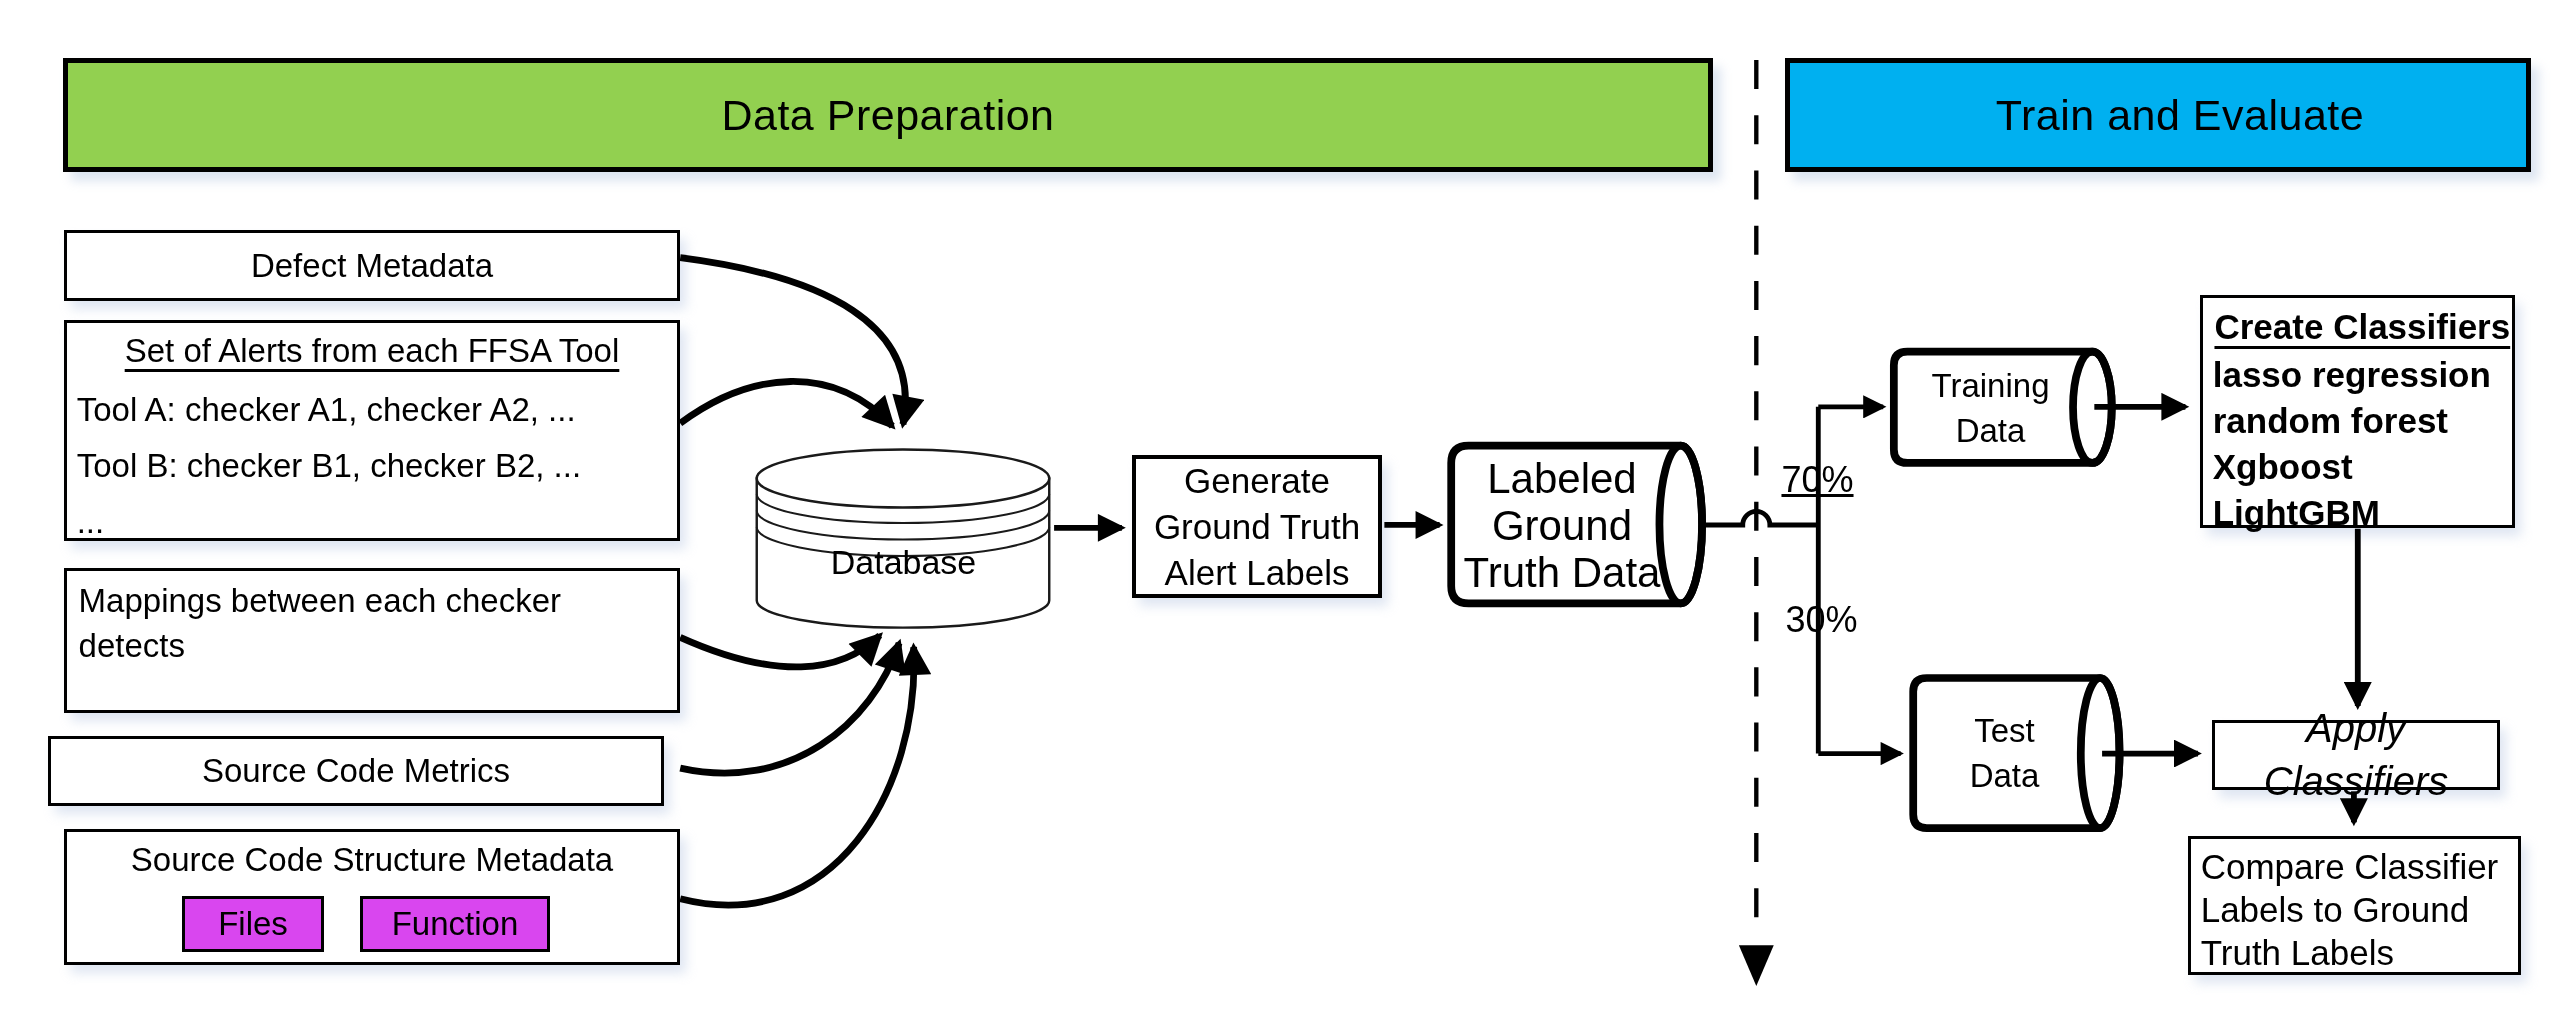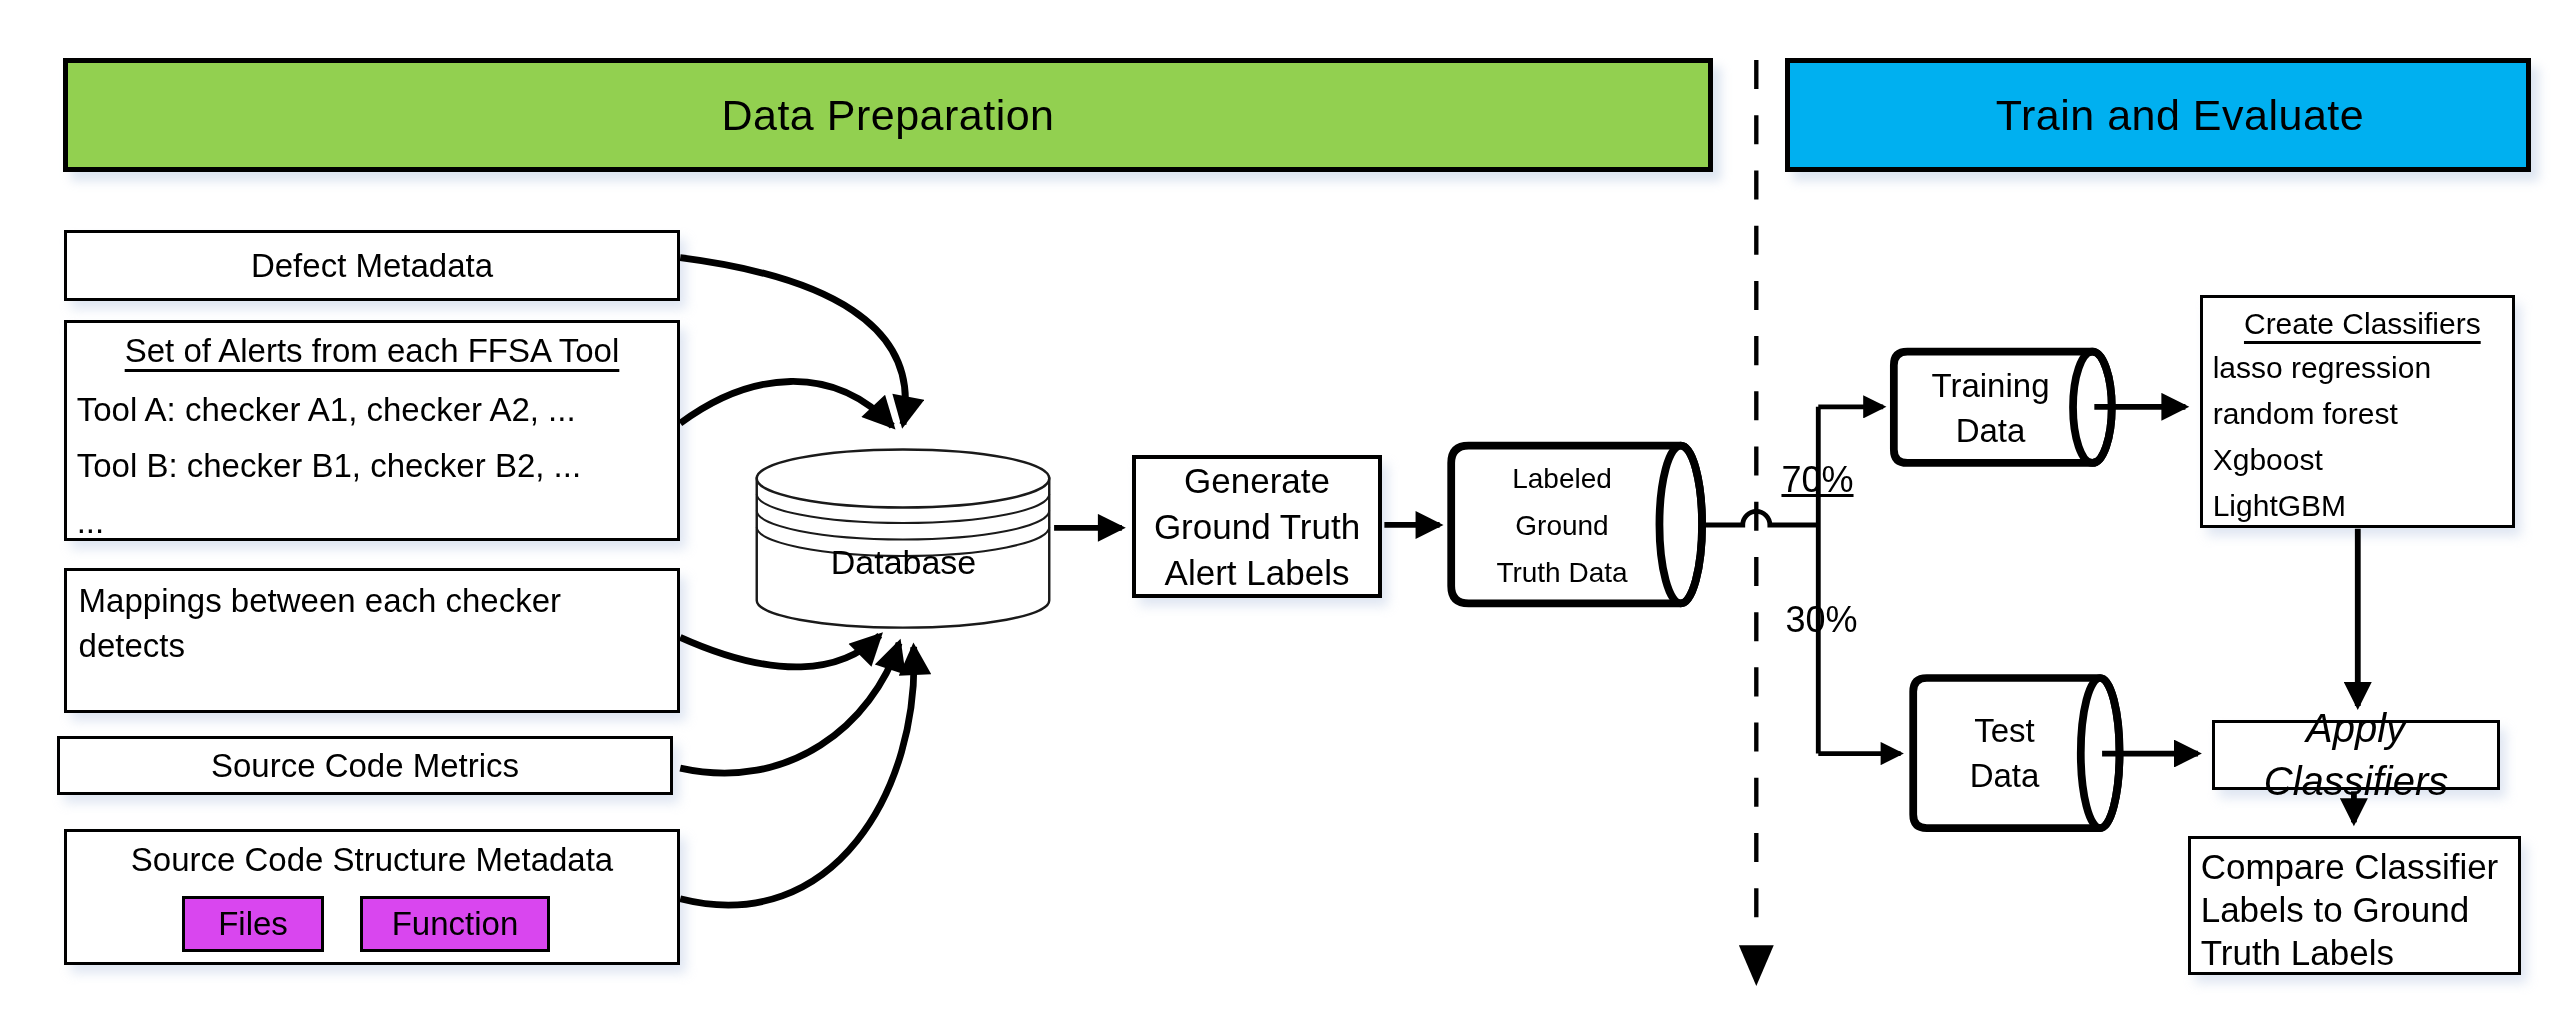--- a/index.html
+++ b/index.html
@@ -21,38 +21,38 @@
     font-size:33px;line-height:1.32;z-index:1;
     box-shadow:6.8px 8.7px 10.7px rgba(178,196,224,.42);
   }
   .center-box{display:flex;align-items:center;justify-content:center;text-align:center;}
   .b-defect{left:64px;top:230px;width:616px;height:71px;}
   .b-alerts{left:64px;top:320px;width:616px;height:221px;padding:5.8px 9.7px 0 9.7px;}
   .b-alerts .t{display:block;text-align:center;text-decoration:underline;text-underline-offset:6.8px;margin-bottom:9.7px;}
   .b-alerts .ln{display:block;text-align:left;line-height:56px;}
   .b-mappings{left:64px;top:568px;width:616px;height:145px;padding:6.8px 11.6px;}
   .b-mappings .ln{display:block;line-height:45px;}
-  .b-metrics{left:57px;top:736px;width:616px;height:59px;}
+  .b-metrics{left:48px;top:736px;width:616px;height:70px;}
   .b-structure{left:64px;top:829px;width:616px;height:136px;}
   .b-structure .t{display:block;text-align:center;margin-top:5.8px;}
   .b-sub{position:absolute;box-sizing:border-box;background:#d946ef;border:3.9px solid #000;
     display:flex;align-items:center;justify-content:center;font-size:33px;}
   .b-files{left:115px;top:64px;width:142px;height:56px;}
   .b-function{left:293px;top:64px;width:190px;height:56px;}
   .b-generate{left:1132px;top:455px;width:250px;height:143px;border-width:4.8px;
     display:flex;flex-direction:column;align-items:center;justify-content:center;
     font-size:35px;line-height:46px;text-align:center;}
-  .b-create{left:2200px;top:295px;width:315px;height:233px;padding:5.8px 0 0 9.7px;font-size:30px;}
+  .b-create{left:2200px;top:295px;width:315px;height:233px;padding:5.8px 0 0 9.7px;font-size:35px;font-weight:bold;}
   .b-create .t{display:block;text-align:center;text-decoration:underline;text-underline-offset:6.8px;margin-bottom:1.9px;}
   .b-create .ln{display:block;line-height:46px;}
   .b-apply{left:2212px;top:720px;width:288px;height:70px;font-size:40px;font-style:italic;}
   .b-compare{left:2188px;top:836px;width:333px;height:139px;padding:5.8px 9.7px;font-size:35px;}
   .b-compare .ln{display:block;line-height:43px;}
   .svg-label{position:absolute;z-index:3;display:flex;flex-direction:column;
-    align-items:center;justify-content:center;text-align:center;font-size:28px;line-height:47px;}
+    align-items:center;justify-content:center;text-align:center;font-size:42px;line-height:47px;}
   .l-database{left:758px;top:539px;width:291px;height:47px;font-size:34px;}
   .l-labeled{left:1453px;top:450px;width:218px;height:150px;}
   .l-training{left:1896px;top:354px;width:189px;height:107px;font-size:33px;line-height:45px;}
   .l-test{left:1915px;top:680px;width:179px;height:145px;font-size:33px;line-height:45px;}
   .pct{position:absolute;z-index:3;font-size:36px;width:93px;text-align:center;}
   .pct-70{left:1771px;top:459px;text-decoration:underline;}
   .pct-30{left:1775px;top:599px;}
 </style>
 </head>
 <body>

